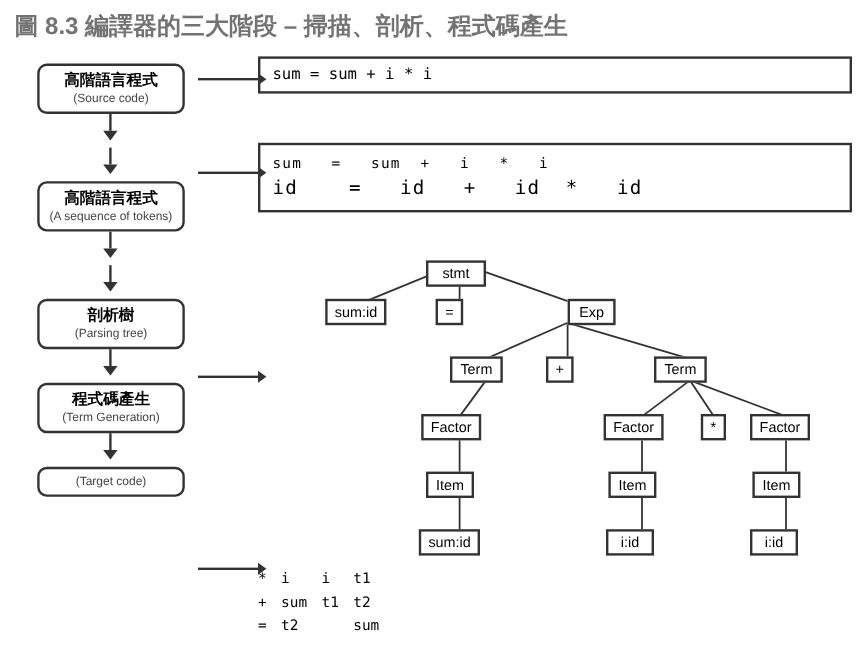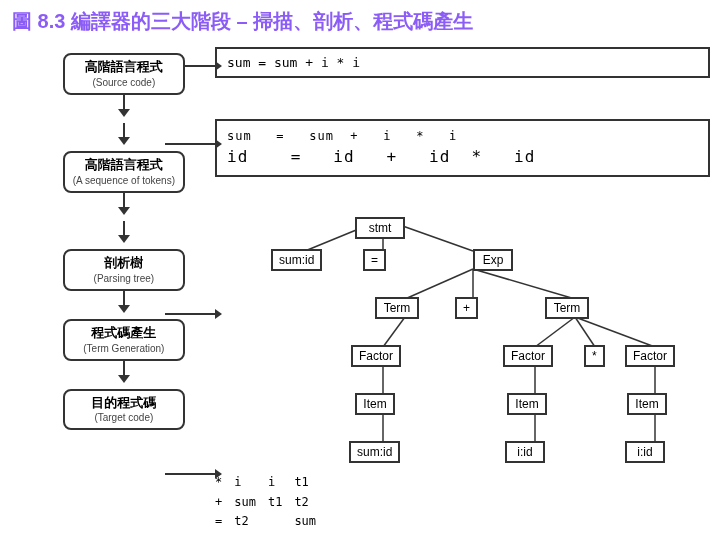--- a/index.html
+++ b/index.html
@@ -8,34 +8,34 @@
       height: 540px;
       background: #fff;
       font-family: Arial, sans-serif;
       overflow: hidden;
       position: relative;
     }
     .page-title {
       font-size: 20px;
       font-weight: bold;
       padding: 8px 12px 4px 12px;
-      color: #8b5cf6;
+      color: #737373;
     }
     .main-container {
       display: flex;
       width: 720px;
       height: 500px;
       position: relative;
     }
     
     .left-col {
       width: 185px;
       display: flex;
       flex-direction: column;
-      align-items: flex-end;
+      align-items: center;
       padding-top: 10px;
       gap: 0;
       position: relative;
     }
     .stage-box {
       border: 2px solid #333;
       border-radius: 8px;
       background: #fff;
       text-align: center;
       padding: 4px 8px;
@@ -173,21 +173,20 @@
       <div class="arrow-down"></div>
       <div style="height:6px;"></div>
       <div class="stage-box">
         <div class="zh">程式碼產生</div>
         <div class="en">(Term Generation)</div>
       </div>
       <div class="v-connector" style="height:14px;"></div>
       <div class="arrow-down"></div>
       <div style="height:6px;"></div>
       <div class="stage-box">
-        <div class="zh">目的程式碼</div>
         <div class="en">(Target code)</div>
       </div>
     </div>
   </div>
 
   <div class="right-area">
 
     <div style="position:absolute;top:22px;left:-20px;display:flex;align-items:center;">
       <div style="width:50px;height:2px;background:#333;"></div>
       <div style="width:0;height:0;border-top:5px solid transparent;border-bottom:5px solid transparent;border-left:7px solid #333;"></div>

